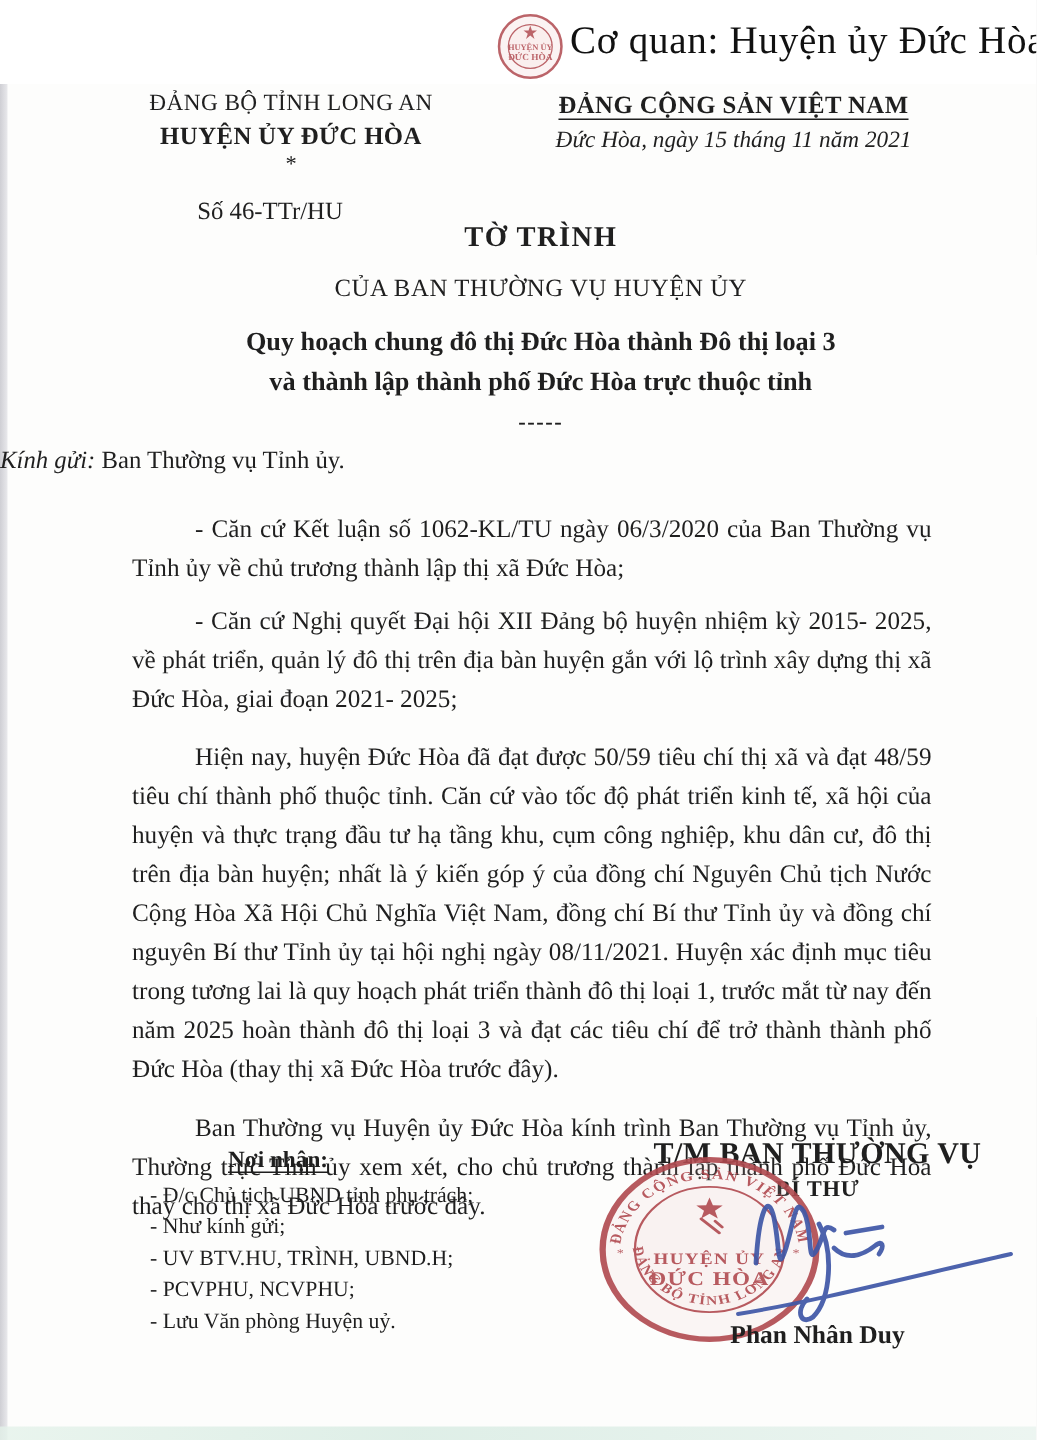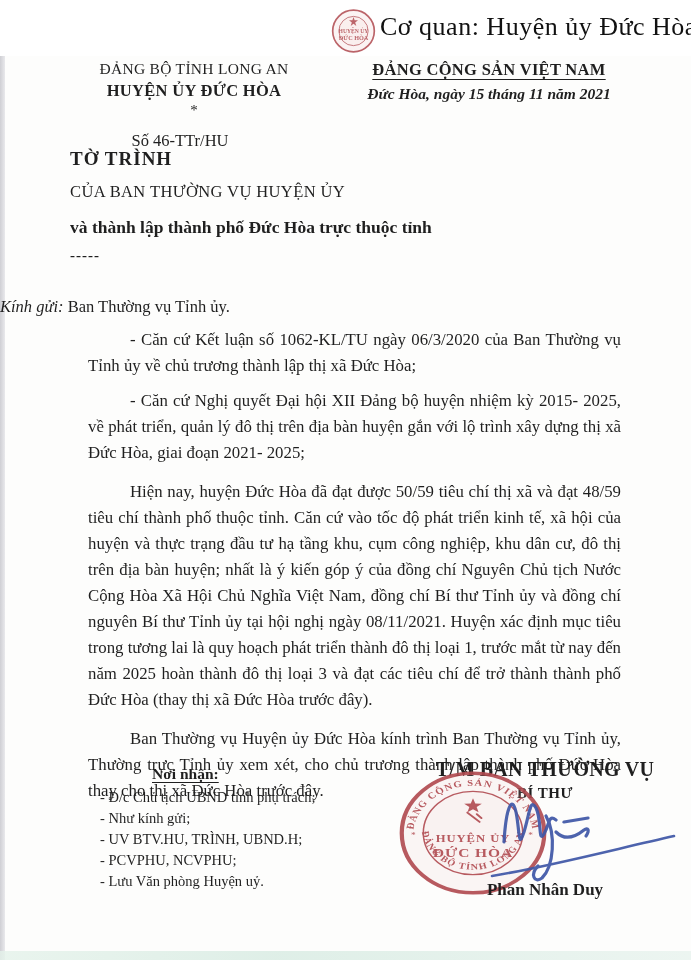--- a/index.html
+++ b/index.html
@@ -38,32 +38,32 @@
   .hdr-left{width:268px;text-align:center;}
   .hdr-left .l1{font-size:15.5px;letter-spacing:.3px;}
   .hdr-left .l2{font-size:16.5px;font-weight:bold;margin-top:3px;letter-spacing:.3px;}
   .hdr-left .star{font-size:15px;margin-top:1px;}
   .hdr-left .docnum{font-size:16.5px;margin-top:12px;text-align:center;padding-right:28px;}
   .hdr-right{width:312px;text-align:center;}
   .hdr-right .motto{
     font-size:16.5px;font-weight:bold;letter-spacing:.3px;
     text-decoration:underline;text-underline-offset:4px;
   }
-  .hdr-right .dateline{font-size:15.5px;font-weight:bold;font-style:italic;margin-top:5px;}
+  .hdr-right .dateline{font-size:15.5px;font-weight:normal;font-style:italic;margin-top:5px;}
   
-  .title-block{position:absolute;top:148px;left:70px;right:40px;}
+  .title-block{position:absolute;top:148px;left:70px;right:40px;text-align:center;}
   .title-block .t1{font-size:19px;font-weight:bold;letter-spacing:1px;}
   .title-block .t2{font-size:16.5px;margin-top:12px;letter-spacing:.4px;}
   .title-block .subject{font-size:17.5px;font-weight:bold;margin-top:12px;line-height:1.55;}
   .title-block .divider{font-size:15px;font-weight:bold;letter-spacing:1px;margin-top:6px;}
   
   .salutation{position:absolute;top:297px;left:0;width:100%;text-align:left;font-size:16.5px;}
   .salutation .kg{font-style:italic;}
   
-  .body-text{position:absolute;top:327px;left:88px;right:70px;}
+  .body-text{position:absolute;top:340px;left:88px;right:70px;}
   .body-text p{
     margin:0 0 9px 0;font-size:16.8px;line-height:26px;
     text-align:justify;text-indent:42px;
   }
   .body-text p.big{margin-bottom:13px;}
   .body-text p.last{margin-top:13px;}
   
   .recipients{position:absolute;top:765px;left:100px;width:290px;}
   .recipients .heading{
     font-size:15.5px;font-weight:bold;text-decoration:underline;
@@ -105,20 +105,21 @@
     <div class="hdr-right">
       <div class="motto">ĐẢNG CỘNG SẢN VIỆT NAM</div>
       <div class="dateline">Đức Hòa, ngày 15 tháng 11 năm 2021</div>
     </div>
   </div>
 
   <div class="title-block">
     <div class="t1">TỜ TRÌNH</div>
     <div class="t2">CỦA BAN THƯỜNG VỤ HUYỆN ỦY</div>
     <div class="subject">
+      <div>Quy hoạch chung đô thị Đức Hòa thành Đô thị loại 3</div>
       <div>và thành lập thành phố Đức Hòa trực thuộc tỉnh</div>
     </div>
     <div class="divider">-----</div>
   </div>
 
   <div class="salutation">
     <span class="kg">Kính gửi:</span><span> Ban Thường vụ Tỉnh ủy.</span>
   </div>
 
   <div class="body-text">

